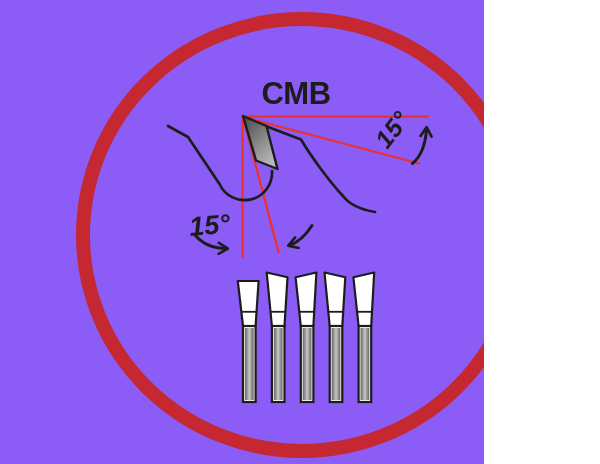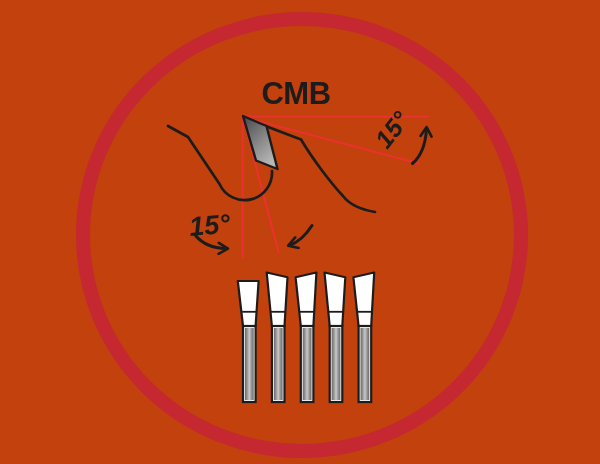--- a/index.html
+++ b/index.html
@@ -1,16 +1,16 @@
 <!DOCTYPE html>
 <html><head>
 <meta charset="utf-8">
 <style>
   html,body{margin:0;padding:0;background:#ffffff;}
-  .stage{position:relative;width:600px;height:464px;background:#c2410c;overflow:hidden;
+  .stage{position:relative;width:484px;height:464px;background:#8b5cf6;overflow:hidden;
          font-family:"Liberation Sans",sans-serif;}
   svg{display:block;}
   .title-text{font-family:"Liberation Sans",sans-serif;font-weight:bold;font-size:31px;
               letter-spacing:-0.5px;fill:#1c1c1c;}
   .angle-text{font-family:"Liberation Sans",sans-serif;font-style:italic;font-weight:600;
               fill:#1c1c1c;}
   .angle-text.left{font-size:27px;}
   .angle-text.right{font-size:25px;}
   .redline{fill:none;stroke-width:2.3;stroke-linecap:round;}
   .inkline{fill:none;stroke-width:2.7;stroke-linecap:round;stroke-linejoin:round;}

